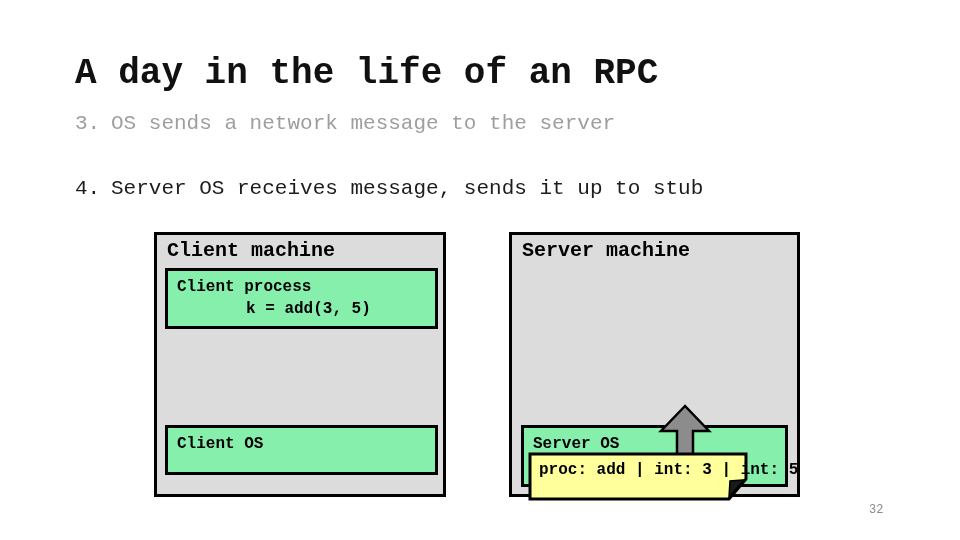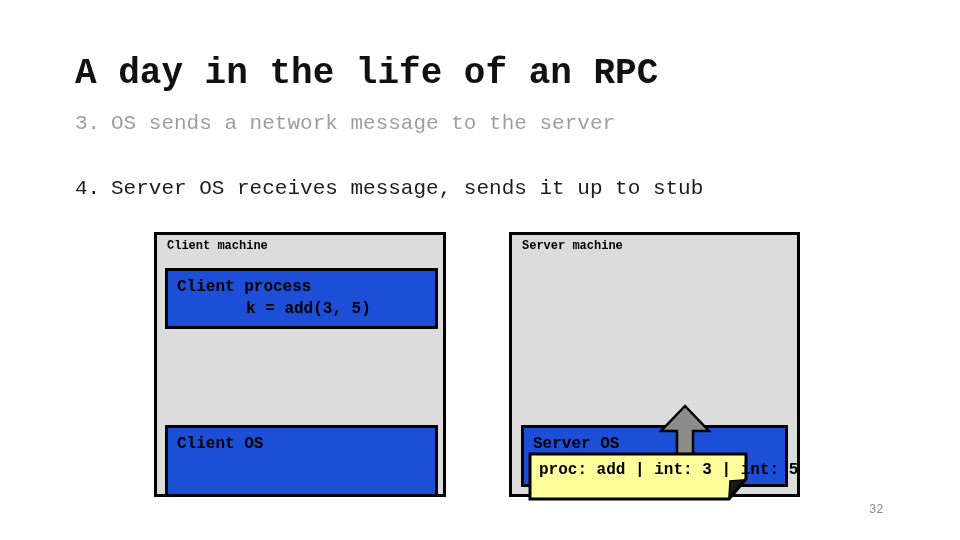--- a/index.html
+++ b/index.html
@@ -16,33 +16,33 @@
   }
   .bullet .num{width:36px;flex:0 0 36px;}
   .bullet-3{top:110px;color:#9e9e9e;}
   .bullet-4{top:175px;color:#1c1c1c;}
   .machine{
     position:absolute;box-sizing:border-box;border:3px solid #000;background:#dcdcdc;
   }
   .machine-client{left:154px;top:232px;width:292px;height:265px;}
   .machine-server{left:509px;top:232px;width:291px;height:265px;text-align:right;}
   .machine-label{
-    position:absolute;left:10px;top:4px;font-size:12px;font-weight:bold;color:#000;white-space:nowrap;
+    position:absolute;left:10px;top:4px;font-size:20px;font-weight:bold;color:#000;white-space:nowrap;
   }
   .layer{
     position:absolute;box-sizing:border-box;border:3px solid #000;
     font-size:16px;font-weight:bold;color:#000;
   }
   .layer .layer-label{position:absolute;left:9px;top:7px;white-space:nowrap;}
   .layer .layer-code{position:absolute;left:78px;top:29px;white-space:nowrap;}
-  .blue{background:#1d4ed8;}
+  .blue{background:#86efac;}
   .green{background:#c9e0b4;}
   .cl-process{left:8px;top:33px;width:273px;height:61px;}
   .cl-stub{left:8px;top:101px;width:273px;height:85px;}
-  .cl-os{left:8px;top:190px;width:273px;height:72px;}
+  .cl-os{left:8px;top:190px;width:273px;height:50px;}
   .sv-stub{left:9px;top:101px;width:267px;height:85px;}
   .sv-os{left:9px;top:190px;width:267px;height:62px;}
   .overlay{position:absolute;left:0;top:0;width:960px;height:540px;pointer-events:none;}
   .note-text{
     position:absolute;left:539px;top:461px;font-size:16px;font-weight:bold;color:#000;white-space:nowrap;
   }
   .page-number{
     position:absolute;left:869px;top:503px;font-size:12px;color:#8a8a8a;
   }
 </style>

